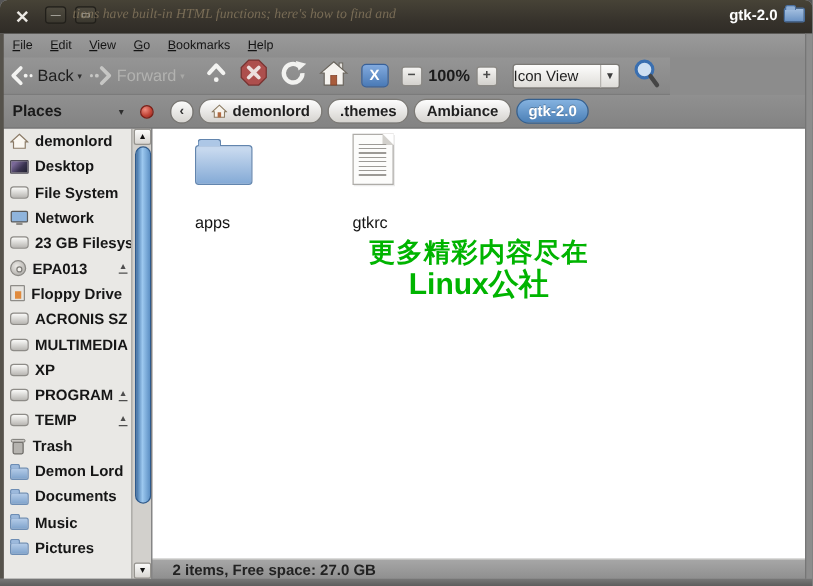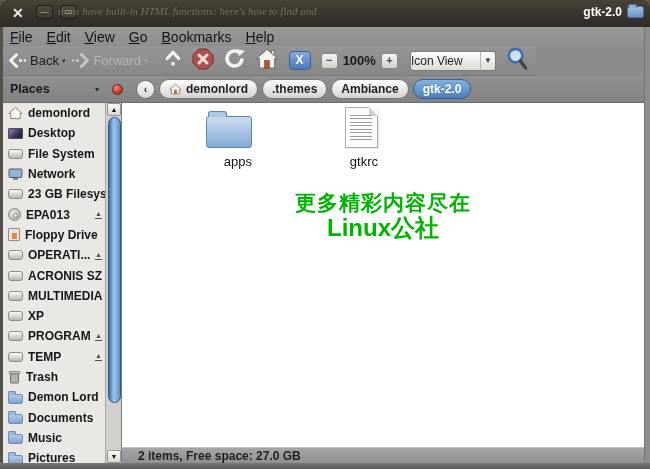--- a/index.html
+++ b/index.html
@@ -22,21 +22,21 @@
   .title-right { position:absolute; right:6px; top:5px; display:flex; align-items:center; gap:5px; }
   .title-text { color:#fdfdfd; font-size:12px; font-weight:bold; }
   .mini-folder { width:17px; height:12px; background:linear-gradient(#a5c0e0,#6b93c4); border:1px solid #4a6f9e;
     border-radius:2px; position:relative; }
   .mini-folder::before { content:''; position:absolute; left:0; top:-3px; width:7px; height:3px;
     background:#8fafd6; border:1px solid #4a6f9e; border-bottom:none; border-radius:2px 2px 0 0; }
 
   
   .menubar { position:absolute; left:0; top:27px; width:650px; height:19px;
     background:linear-gradient(#9a9a9a,#8d8d8d); display:flex; align-items:center; padding-left:10px; }
-  .mi { display:inline-block; font-size:14px; color:#141414; margin-right:14px; }
+  .mi { display:inline-block; font-size:10px; color:#141414; margin-right:14px; }
   .mi::first-letter { text-decoration:underline; }
 
   
   .toolbar { position:absolute; left:0; top:46px; width:536px; height:30px;
     background:linear-gradient(#959595,#878787); border-bottom:1px solid #7b7b7b; display:flex; align-items:center; padding-left:8px; }
   .nav-btn { display:flex; align-items:center; gap:3px; margin-right:6px; }
   .nav-label { font-size:13px; color:#1d1d1d; }
   .nav-label.dim { color:#b2b2b0; }
   .caret { font-size:7px; color:#2e2e2e; }
   .caret.dim { color:#a8a8a6; }
@@ -96,21 +96,21 @@
   .sb-scrollbar { position:absolute; left:105px; top:103px; width:16px; height:360px; background:#d2d0cc; border-left:1px solid #a8a6a2; }
   .sb-btn { position:absolute; left:1px; width:14px; height:13px; background:linear-gradient(#fbfbfa,#d8d6d2);
     border:1px solid #96948f; border-radius:2px; font-size:7px; color:#111; text-align:center; line-height:11px; }
   .sb-btn.up { top:0; }
   .sb-btn.down { bottom:0; }
   .sb-thumb { position:absolute; left:1.5px; top:14px; width:13px; height:286px; border-radius:7px;
     border:1px solid #2e5a8c; background:linear-gradient(90deg,#3e6fa4,#9cc8ef 45%,#5d90c4); }
   .pane-sep { position:absolute; left:121px; top:103px; width:1px; height:360px; background:#7d7d7d; }
 
   .content { position:absolute; left:122px; top:103px; width:522px; height:344px; background:#fff; overflow:hidden; }
-  .file-item { position:absolute; width:96px; display:flex; flex-direction:column; align-items:flex-end; }
+  .file-item { position:absolute; width:96px; display:flex; flex-direction:column; align-items:flex-start;gap:16px; }
   .file-label { margin-top:6px; font-size:13px; color:#141414; }
   .big-folder { width:46px; height:32px; margin-top:7px; border-radius:3px; position:relative;
     background:linear-gradient(#c6d8ee 10%,#84aad6); border:1.5px solid #6285ae; }
   .big-folder::before { content:''; position:absolute; left:1px; top:-6px; width:17px; height:5px;
     background:#adc7e6; border:1.5px solid #6285ae; border-bottom:none; border-radius:3px 3px 0 0; }
   .big-file { width:33px; height:41px; background:#fcfcfb; border:1px solid #aeaca8; position:relative;
     box-shadow:1px 1px 0 rgba(0,0,0,.08); }
   .big-file::before { content:''; position:absolute; top:-1px; right:-1px; width:0; height:0;
     border-bottom:9px solid #d2d0cc; border-right:9px solid #fff; }
   .big-file .lines { position:absolute; left:4px; right:5px; top:7px; bottom:5px;
@@ -269,25 +269,20 @@
       <span class="sb-ico ico-disc"></span>
       <span class="sb-label">EPA013</span>
       <span class="sb-eject">▲</span>
     </div>
     <div class="sb-row">
       <span class="sb-ico ico-floppy"></span>
       <span class="sb-label">Floppy Drive</span>
     </div>
     <div class="sb-row">
       <span class="sb-ico ico-drive"></span>
-      <span class="sb-label">OPERATI...</span>
-      <span class="sb-eject">▲</span>
-    </div>
-    <div class="sb-row">
-      <span class="sb-ico ico-drive"></span>
       <span class="sb-label">ACRONIS SZ</span>
     </div>
     <div class="sb-row">
       <span class="sb-ico ico-drive"></span>
       <span class="sb-label">MULTIMEDIA</span>
     </div>
     <div class="sb-row">
       <span class="sb-ico ico-drive"></span>
       <span class="sb-label">XP</span>
     </div>

